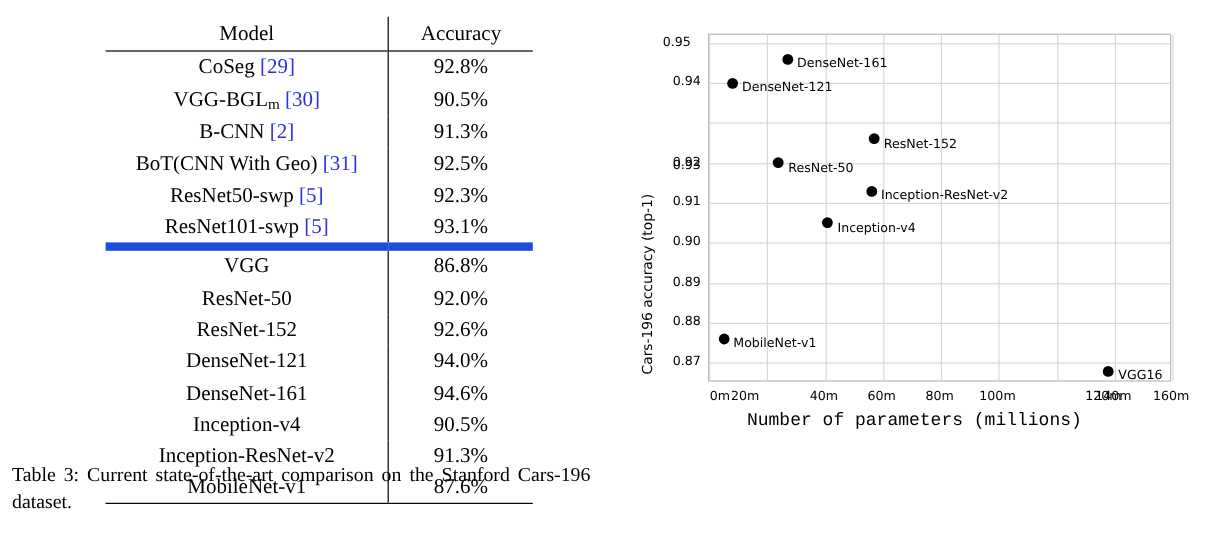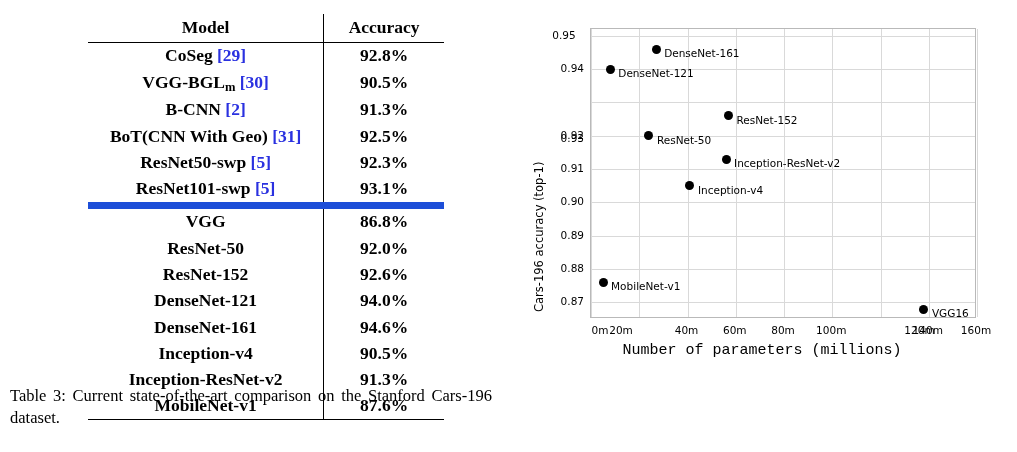--- a/index.html
+++ b/index.html
@@ -34,21 +34,21 @@
     top: 14px;
     width: 356px;
     border-collapse: collapse;
     font-size: 17.5px;
   }
   table.results th,
   table.results td {
     text-align: center;
     padding: 1.5px 0 1.5px 0;
     line-height: 1.33;
-    font-weight: bold;
+    font-weight: normal;
   }
   table.results th.col-model,
   table.results td.col-model {
     width: 236px;
   }
   table.results th.col-acc,
   table.results td.col-acc {
     width: 120px;
     border-left: 1px solid #000;
   }

